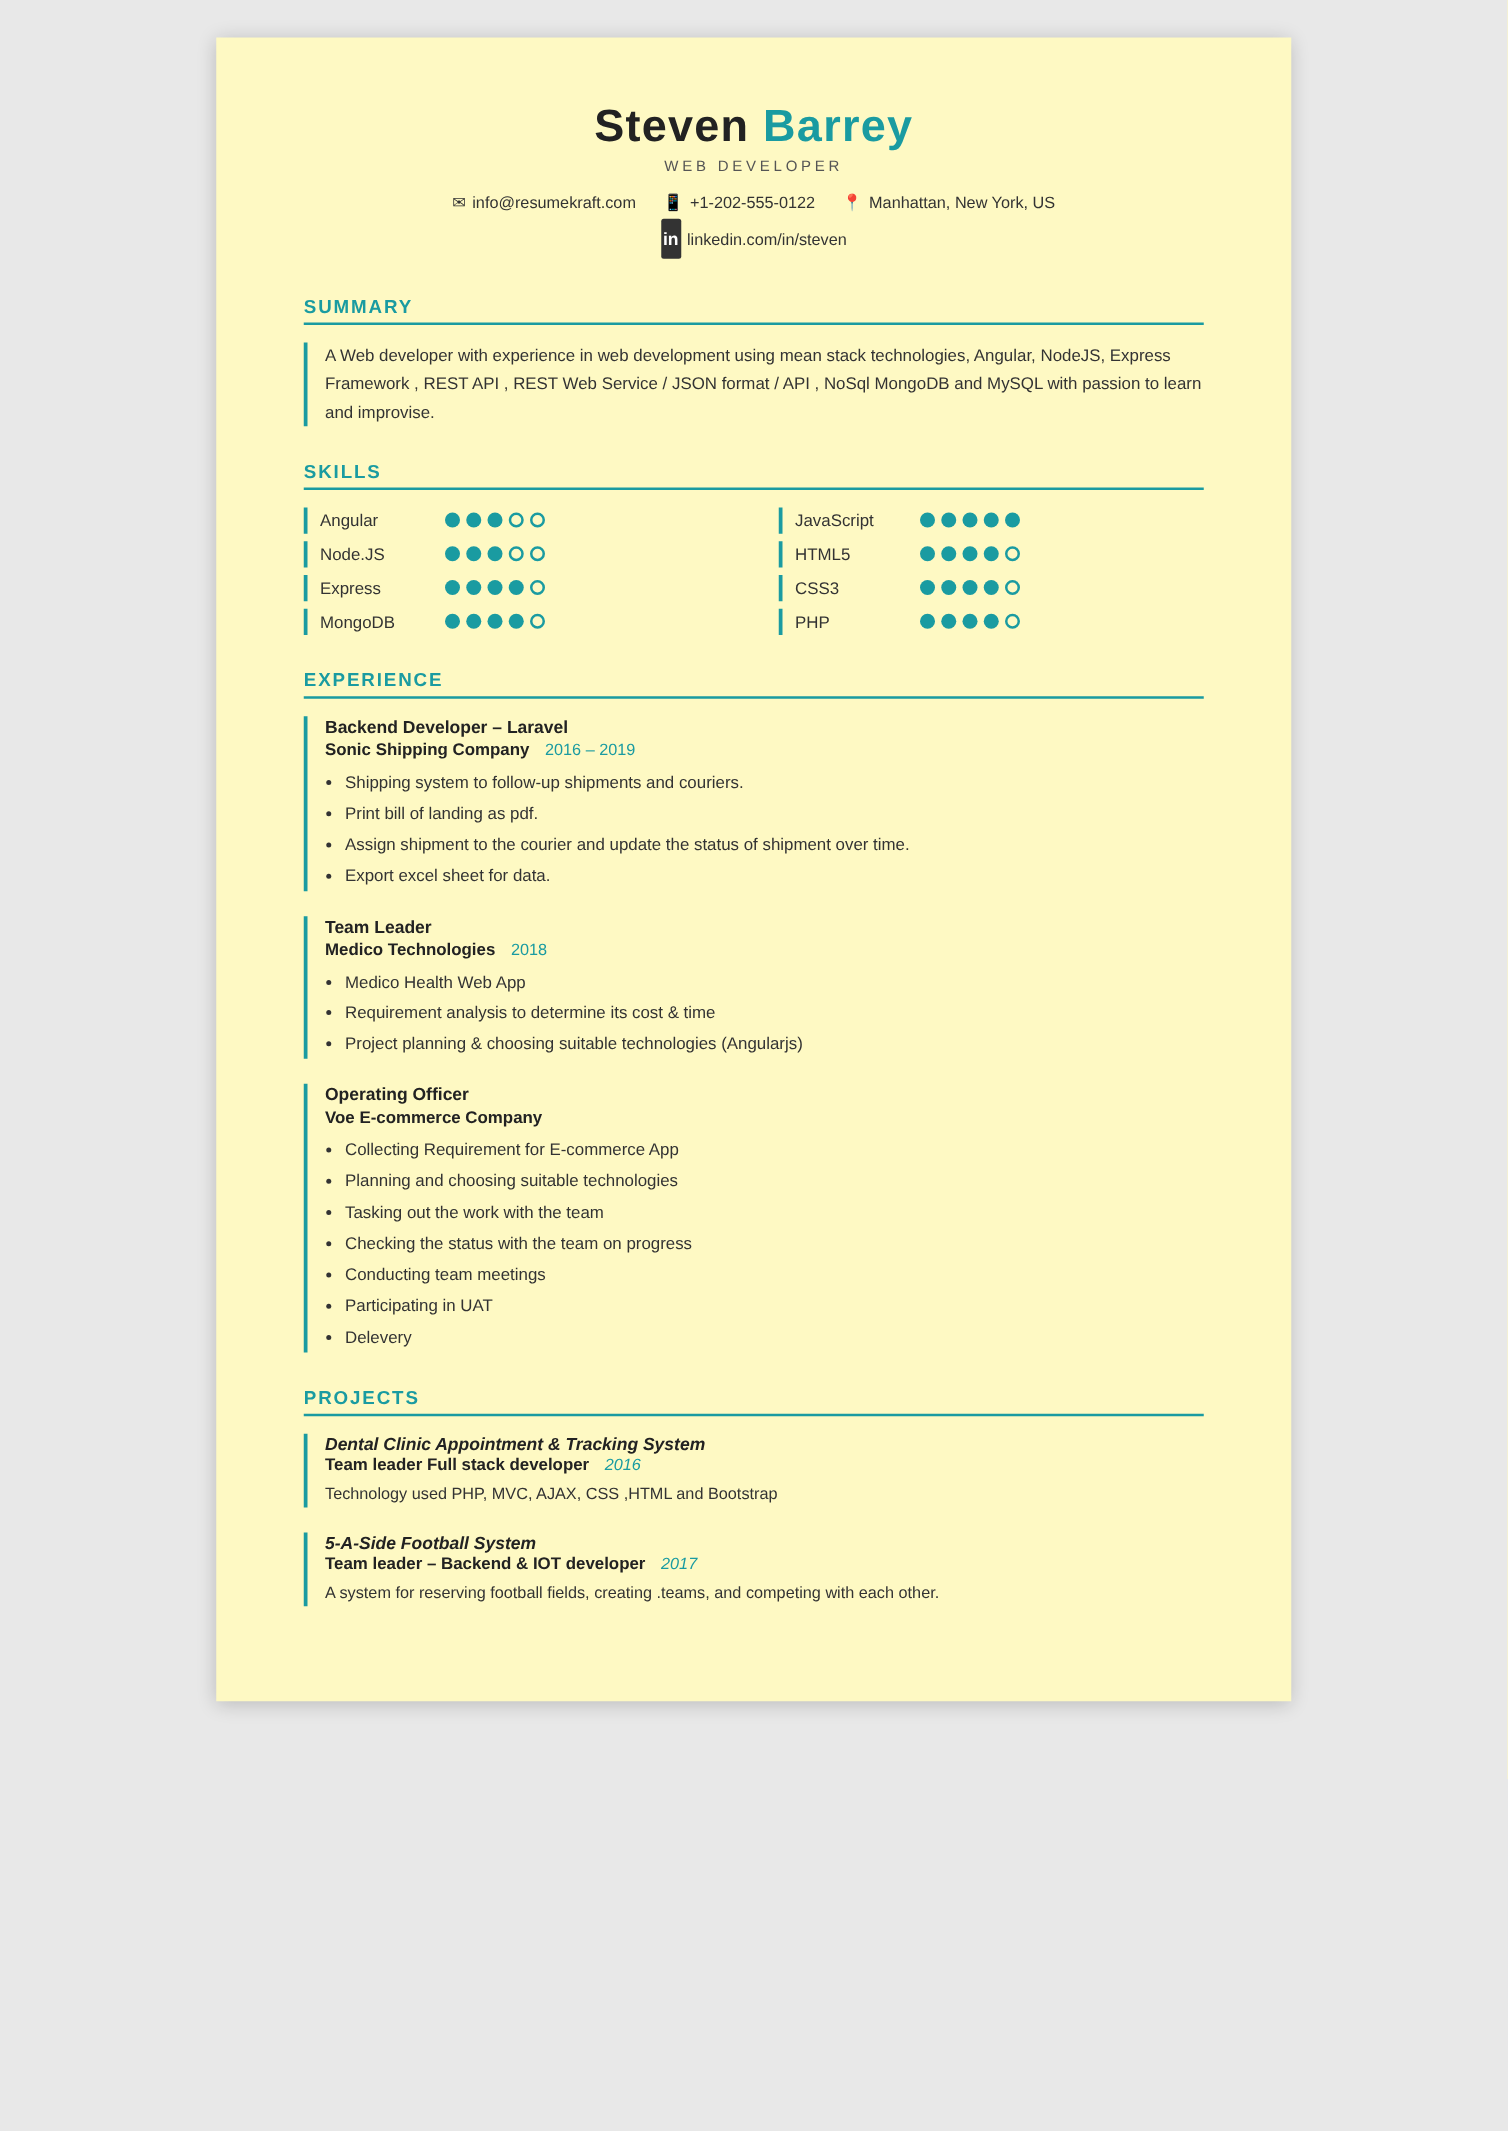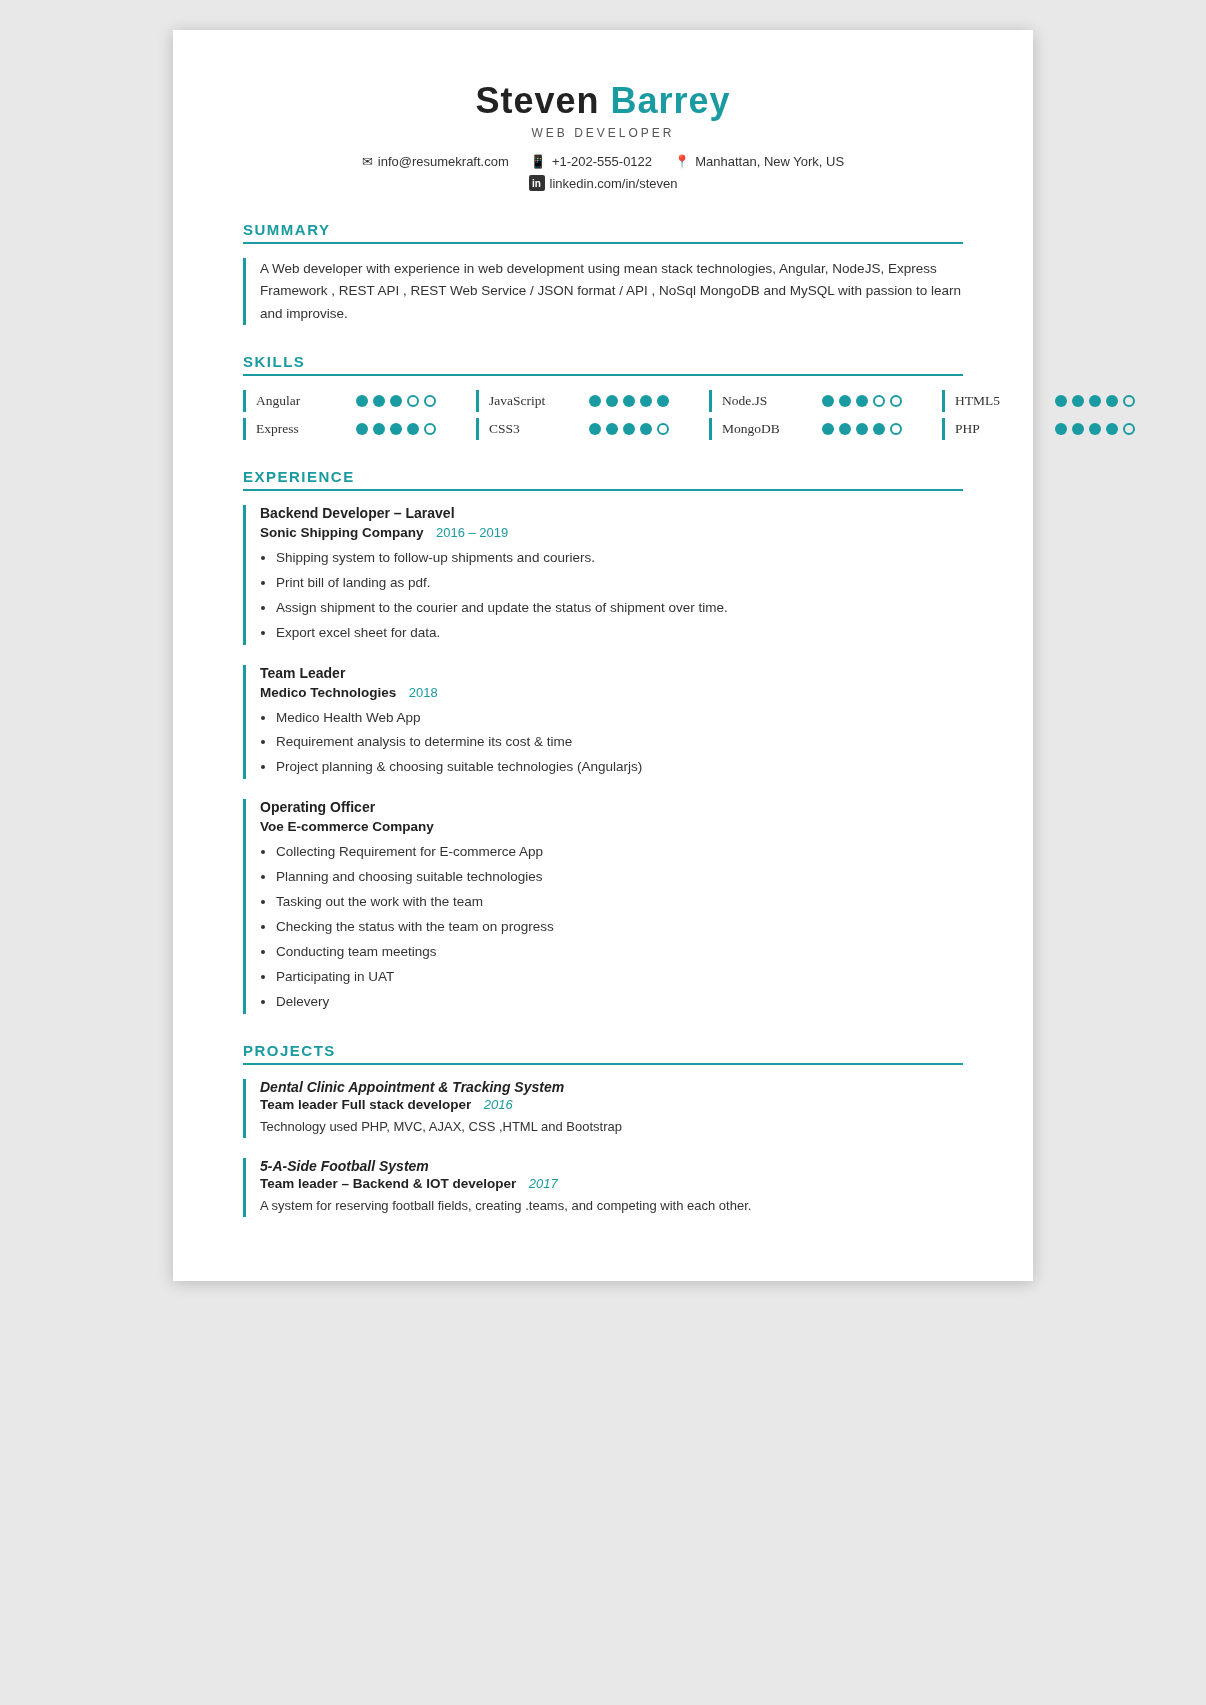--- a/index.html
+++ b/index.html
@@ -4,24 +4,24 @@
   <style>
     * { margin: 0; padding: 0; box-sizing: border-box; }
     body {
       font-family: 'Arial', 'Helvetica', sans-serif;
       background: #e8e8e8;
       display: flex;
       justify-content: center;
       padding: 30px 0;
     }
     .resume {
-      background: #ffffff;
+      background: #fef9c3;
       width: 860px;
       min-height: 1200px;
-      padding: 50px 70px 44px 70px;
+      padding: 50px 70px 56px 70px;
       box-shadow: 0 2px 15px rgba(0,0,0,0.2);
     }
     
     .header {
       text-align: center;
       margin-bottom: 30px;
     }
     .header-name {
       font-size: 36px;
       font-weight: 400;
@@ -89,23 +89,22 @@
     .summary-block {
       border-left: 3px solid #1a9ba1;
       padding-left: 14px;
       font-size: 13.5px;
       color: #333;
       line-height: 1.65;
     }
     
     .skills-grid {
       display: grid;
-      grid-template-columns: 1fr 1fr 1fr 1fr;
+      grid-template-columns: 1fr 1fr;
       gap: 6px 40px;
-      font-family: Liberation Serif, serif;
     }
     .skill-row {
       display: flex;
       align-items: center;
       gap: 10px;
       padding: 3px 0;
       border-left: 3px solid #1a9ba1;
       padding-left: 10px;
     }
     .skill-name {
@@ -193,24 +192,24 @@
       color: #333;
       margin-top: 4px;
       line-height: 1.6;
     }
     
     .in-icon {
       display: inline-flex;
       align-items: center;
       justify-content: center;
       width: 16px;
-      height: 16px;
+      height: 32px;
       background: #333;
       color: #fff;
-      font-size: 10px;
+      font-size: 14px;
       font-weight: 700;
       border-radius: 2px;
     }
   </style>
 </head>
 <body>
 
 <div class="resume">
 
   <div class="header">

